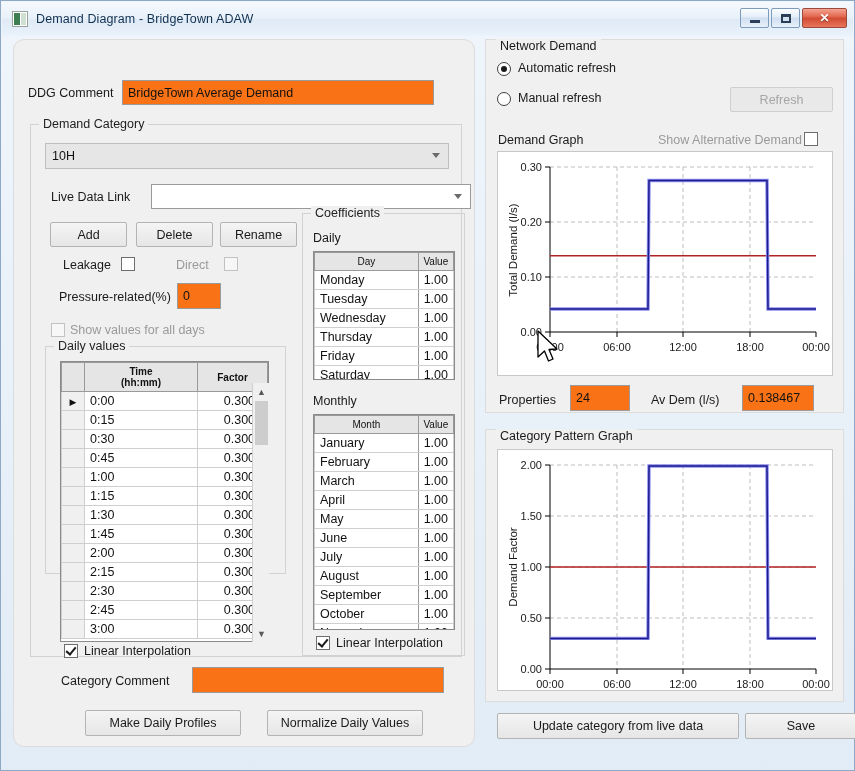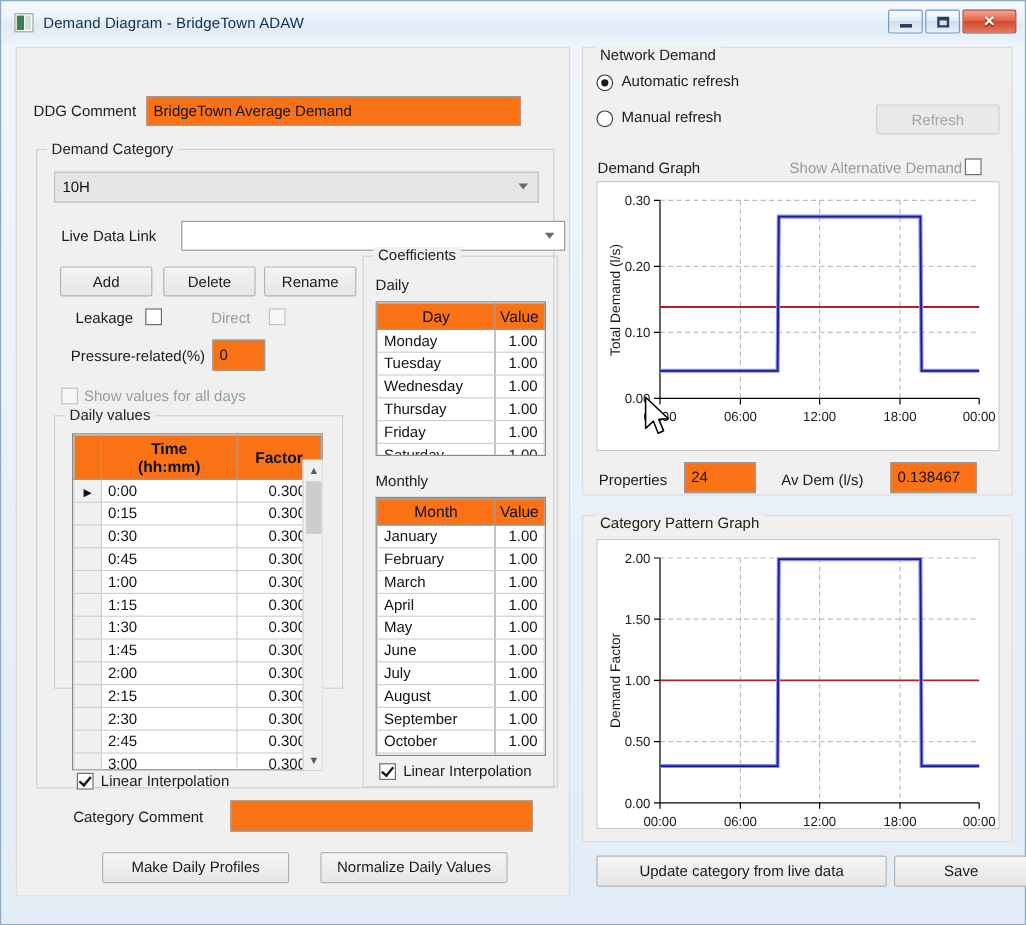--- a/index.html
+++ b/index.html
@@ -56,21 +56,21 @@
   }
   .glyph-min { display:block; width:10px; height:3px; background:#2a3f57; margin-top:6px;}
   .glyph-max { display:block; width:10px; height:9px; box-sizing:border-box; border:2px solid #2a3f57; border-top-width:3px;}
 
   
   .panel {
     position:absolute; box-sizing:border-box;
     border: 1px solid #dcdcdc;
     background: #f0f0f0;
   }
-  .left-panel { left:12px; top:38px; width:462px; height:708px; }
+  .left-panel { left:12px; top:38px; width:462px; height:708px;border-radius:11px; }
   .right-top  { left:484px; top:38px; width:359px; height:374px; }
   .right-bot  { left:484px; top:428px; width:359px; height:273px; }
 
   .group {
     position:absolute; box-sizing:border-box;
     border:1px solid #d2d2d2; border-radius:0;
   }
   .group > .legend {
     position:absolute; top:-8px; left:8px; padding:0 4px;
     background:#f0f0f0; font-size:12.5px; color:#222;
@@ -120,22 +120,22 @@
   .radio { position:absolute; box-sizing:border-box; width:14px; height:14px;
            border:1.3px solid #3f3f3f; border-radius:50%; background:#fff; }
   .radio.on::after { content:""; position:absolute; left:3px; top:3px;
            width:6px; height:6px; border-radius:50%; background:#1a1a1a; }
 
   
   .tbl { position:absolute; box-sizing:border-box; background:#ffffff;
          border:1px solid #8a8a8a; overflow:hidden; }
   .tbl table { border-collapse:collapse; width:100%; font-size:12.5px; color:#111; }
   .tbl th {
-    background:#f97316; border:1px solid #9a9a9a; font-weight:bold;
-    font-size:13px; padding:3px 4px; color:#111;
+    background:#e5e5e5; border:1px solid #9a9a9a; font-weight:bold;
+    font-size:10px; padding:3px 4px; color:#111;
   }
   .tbl td { border:1px solid #cfcfcf; padding:1px 5px; height:16px; }
   .tbl td.num { text-align:right; }
   .tbl td.sel { width:14px; background:#f0f0f0; text-align:center; padding:0; }
 
   .coef-tbl th { font-weight:normal; }
   .coef-tbl td.name { border-right:1px solid #9a9a9a; }
 
   
   .dv-head th { font-weight:bold; }

